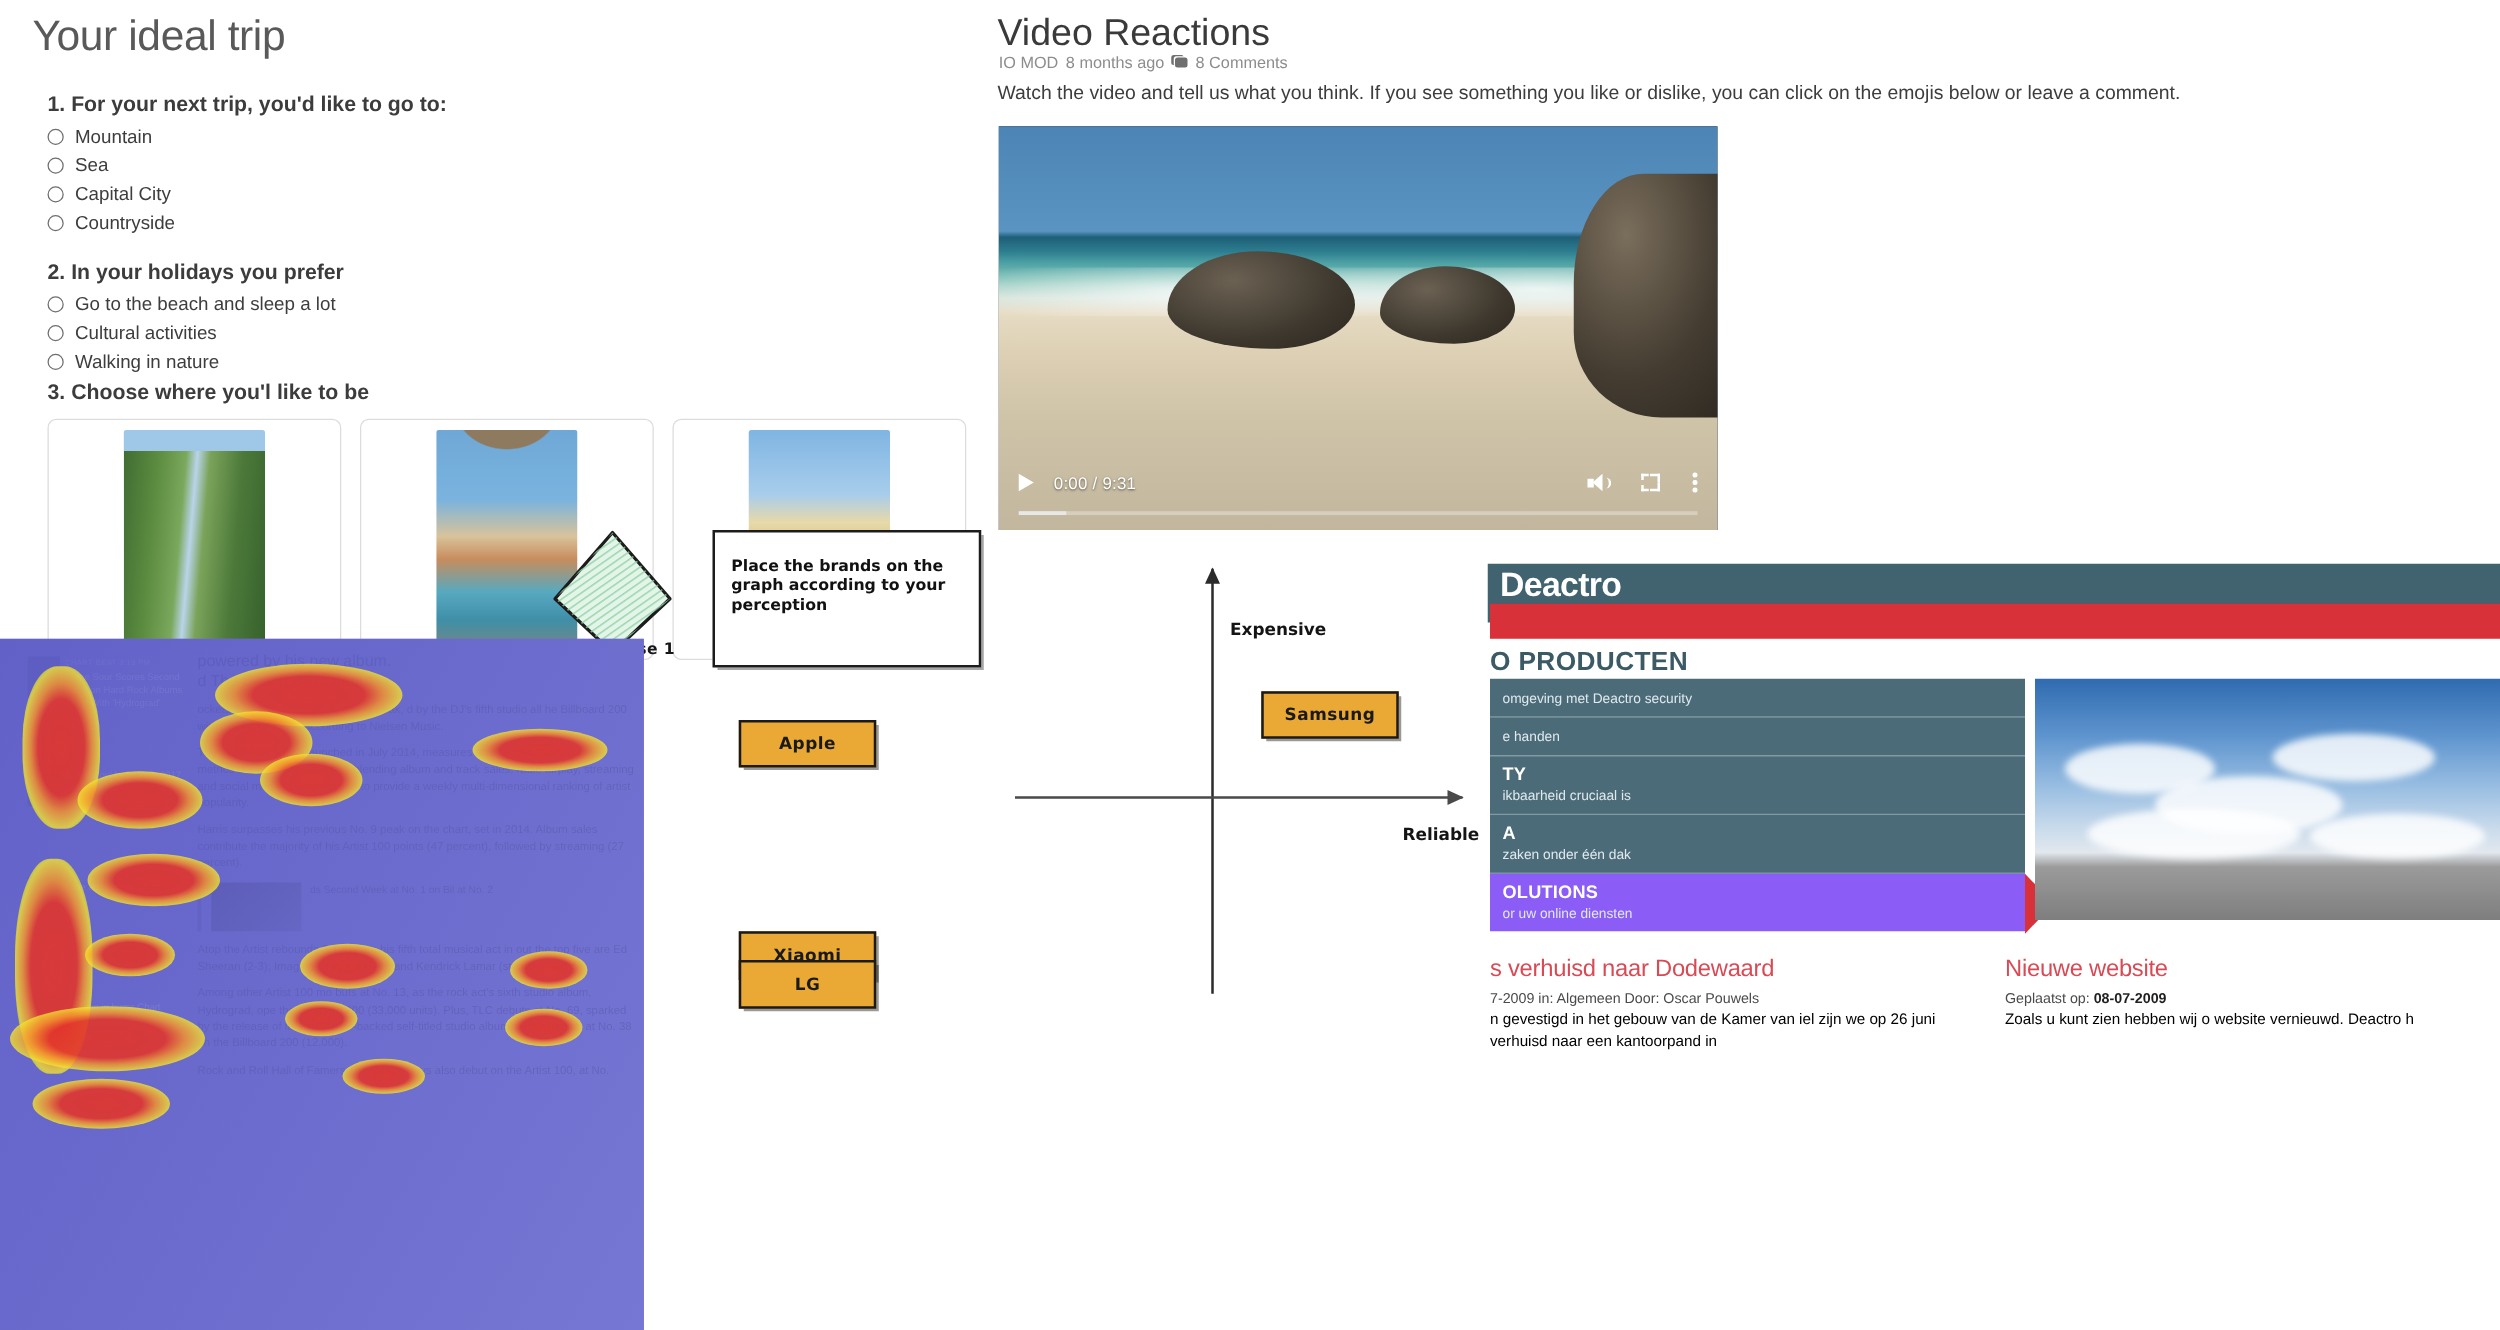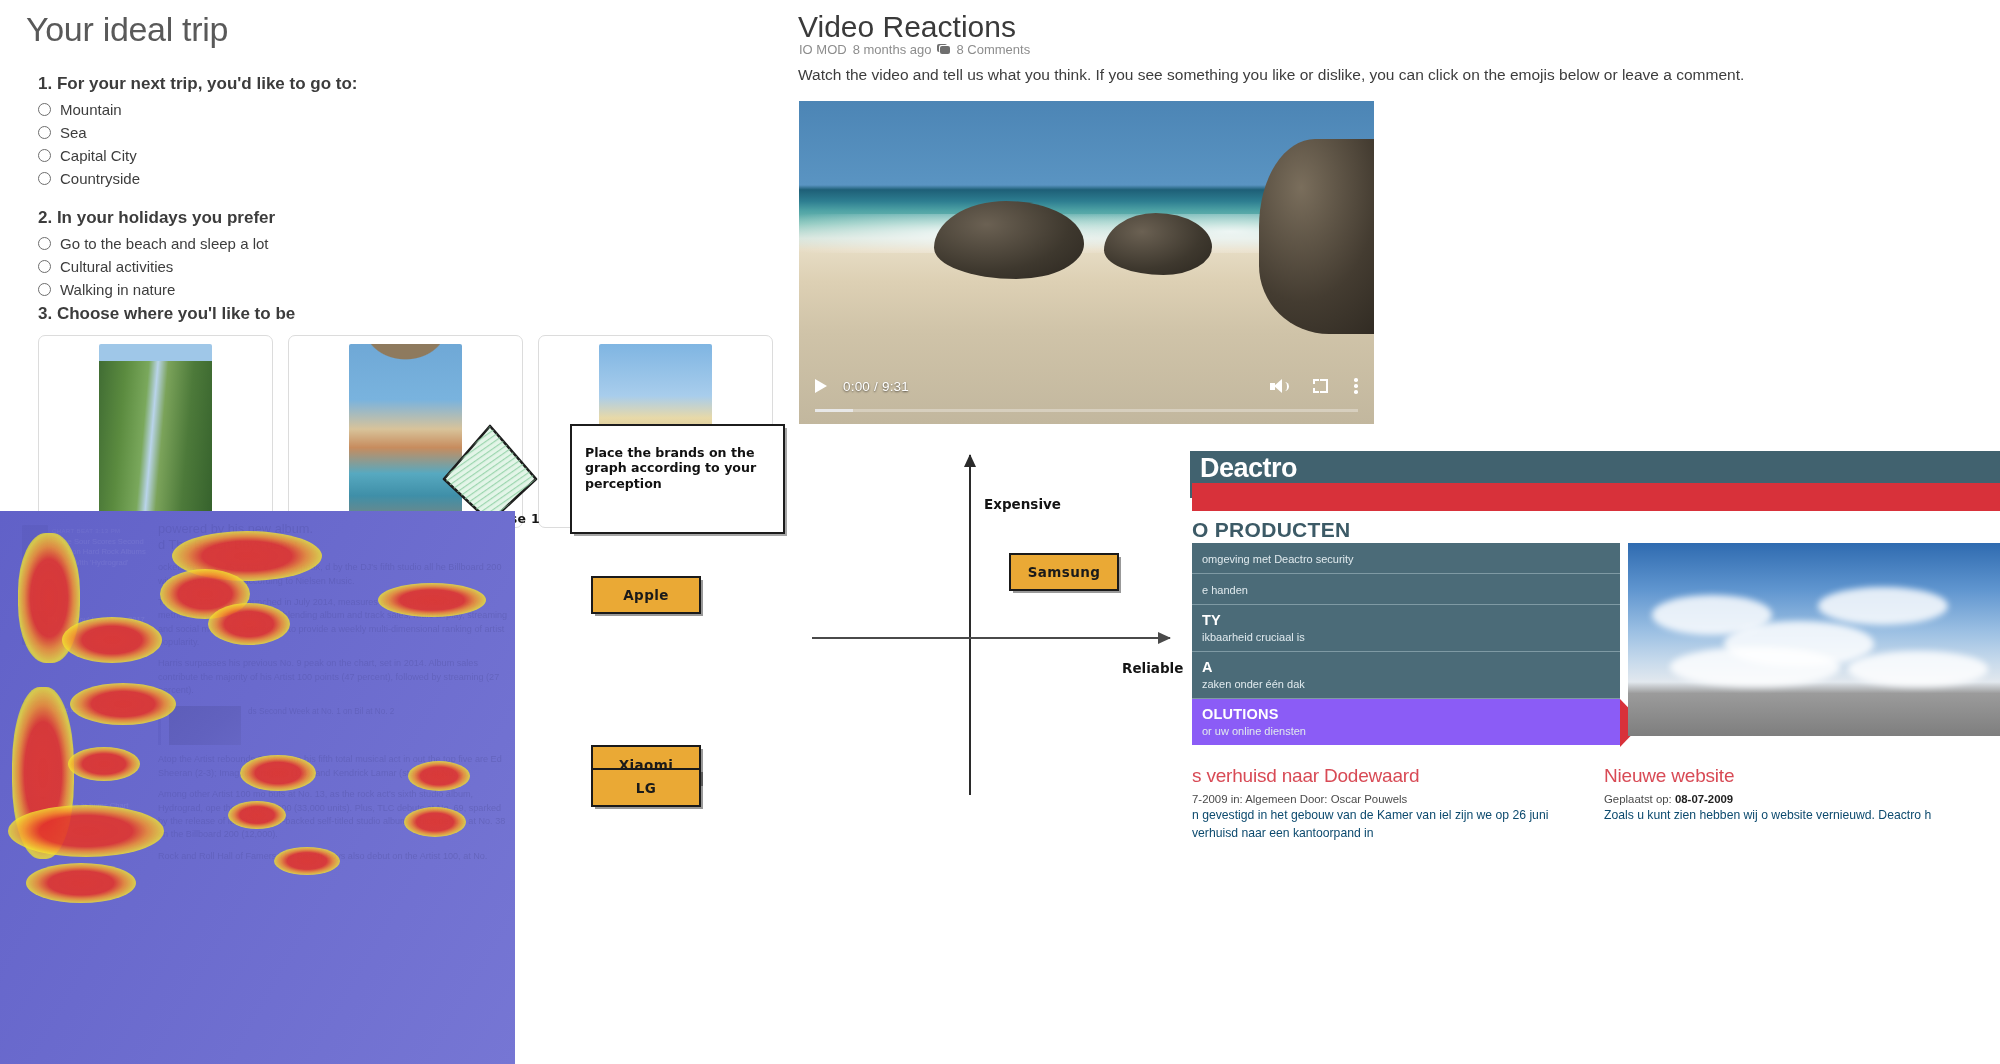--- a/index.html
+++ b/index.html
@@ -222,21 +222,21 @@
   .nl-photo {
     position:absolute; left:438px; top:108px; width:372px; height:193px;
     background:linear-gradient(180deg,#2f6bb0 0%,#5f95cf 24%,#9cc0e3 46%,#c9dbec 62%,#e2e8ee 72%,#9b9b9b 78%,#7e7e7e 100%);
   }
   .cloud { position:absolute; border-radius:50%; background:rgba(255,255,255,.82); filter:blur(3px); }
   .nl-news { position:absolute; left:0; top:330px; width:810px; display:flex; gap:40px; padding-left:2px; }
   .news-col { width:372px; }
   .news-h { font-size:19px; color:#d84a55; font-weight:400; letter-spacing:-.2px; }
   .news-meta { font-size:11.4px; color:#4a4a4a; margin-top:6px; }
   .news-meta b { color:#1f1f1f; }
-  .news-p { font-size:12.2px; color:#0c4a6e; line-height:1.45; margin-top:2px; }
+  .news-p { font-size:12.2px; color:#000000; line-height:1.45; margin-top:2px; }
 </style>
 </head>
 <body>
 
 <div id="stage">
 
   <section class="survey">
     <h1 class="survey-title">Your ideal trip</h1>
 
     <div class="q-block" style="top:74px;">

